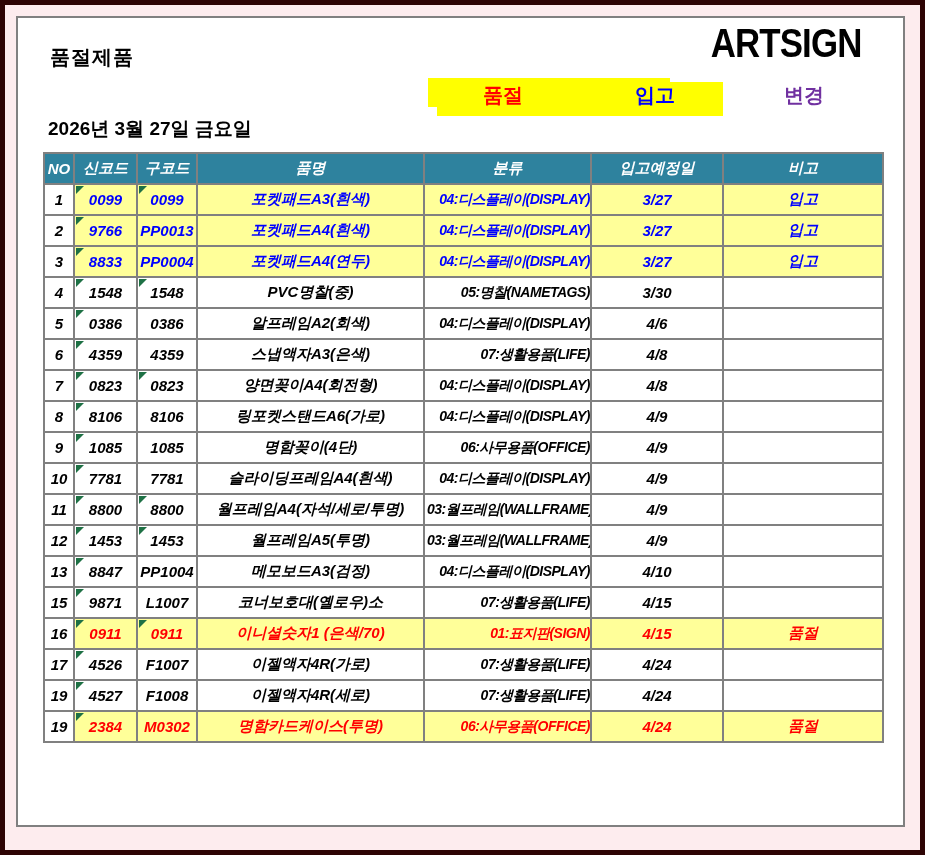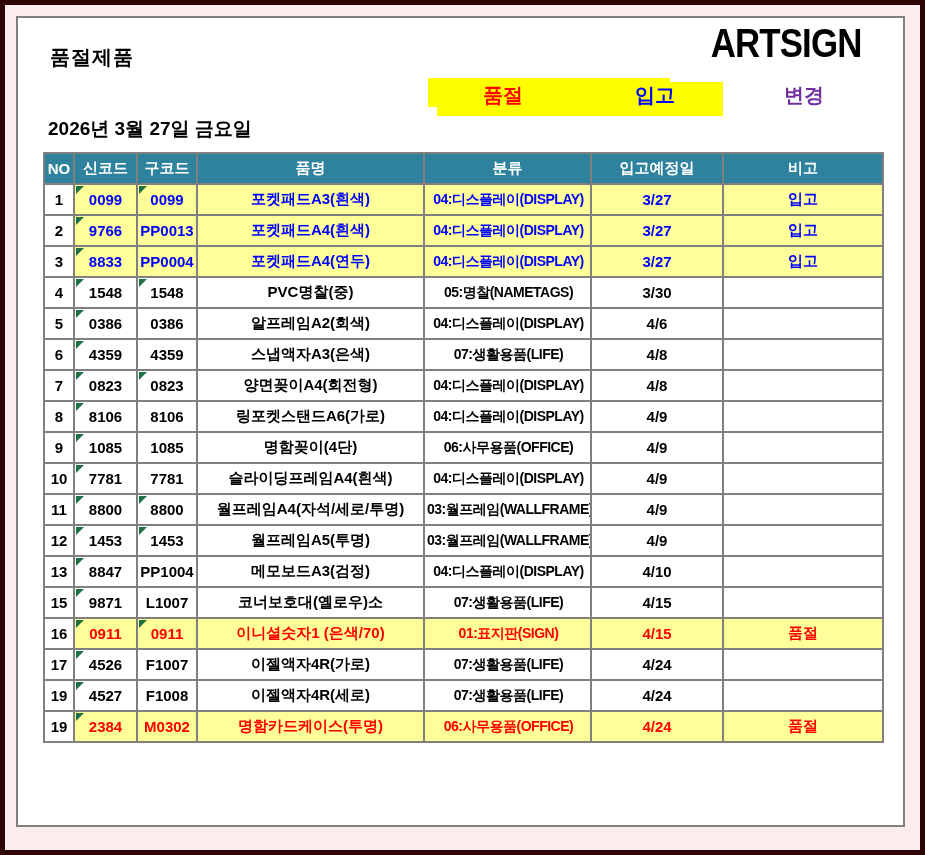--- a/index.html
+++ b/index.html
@@ -30,32 +30,32 @@
   }
   .legend-label.soldout{left:465px;top:64px;color:#FF0000;}
   .legend-label.incoming{left:617px;top:64px;color:#0000FF;}
   .legend-label.changed{left:766px;top:64px;color:#7030A0;}
   .date-line{
     position:absolute;left:30px;top:98px;
     font-size:19px;font-weight:800;color:#000;
   }
   table.report{
     position:absolute;left:25px;top:134px;width:839px;
-    border-collapse:collapse;table-layout:fixed;
+    border-collapse:collapse;table-layout:fixed;font-style:italic;
   }
   table.report th,table.report td{
     border:2px solid #808080;padding:0;overflow:hidden;
     font-weight:700;text-align:center;vertical-align:middle;
     white-space:nowrap;
   }
   table.report th{
     background:#2E829E;color:#FFFFFF;font-size:15px;height:29px;
   }
   table.report td{height:29px;font-size:15px;color:#000;background:#FFFFFF;}
-  table.report td.cat{text-align:center;padding-left:2px;font-size:14px;letter-spacing:-0.5px;}
+  table.report td.cat{text-align:right;padding-left:2px;font-size:14px;letter-spacing:-0.5px;}
   tr.style-in td{background:#FFFF99;color:#0000FF;}
   tr.style-out td{background:#FFFF99;color:#FF0000;}
   tr.style-in td.no-cell,tr.style-out td.no-cell{background:#FFFFFF;color:#000;}
   td.flagged{position:relative;}
   td.flagged::before{
     content:"";position:absolute;left:1px;top:1px;width:0;height:0;
     border-top:8px solid #1E7145;border-right:8px solid transparent;
   }
 </style>
 </head>

